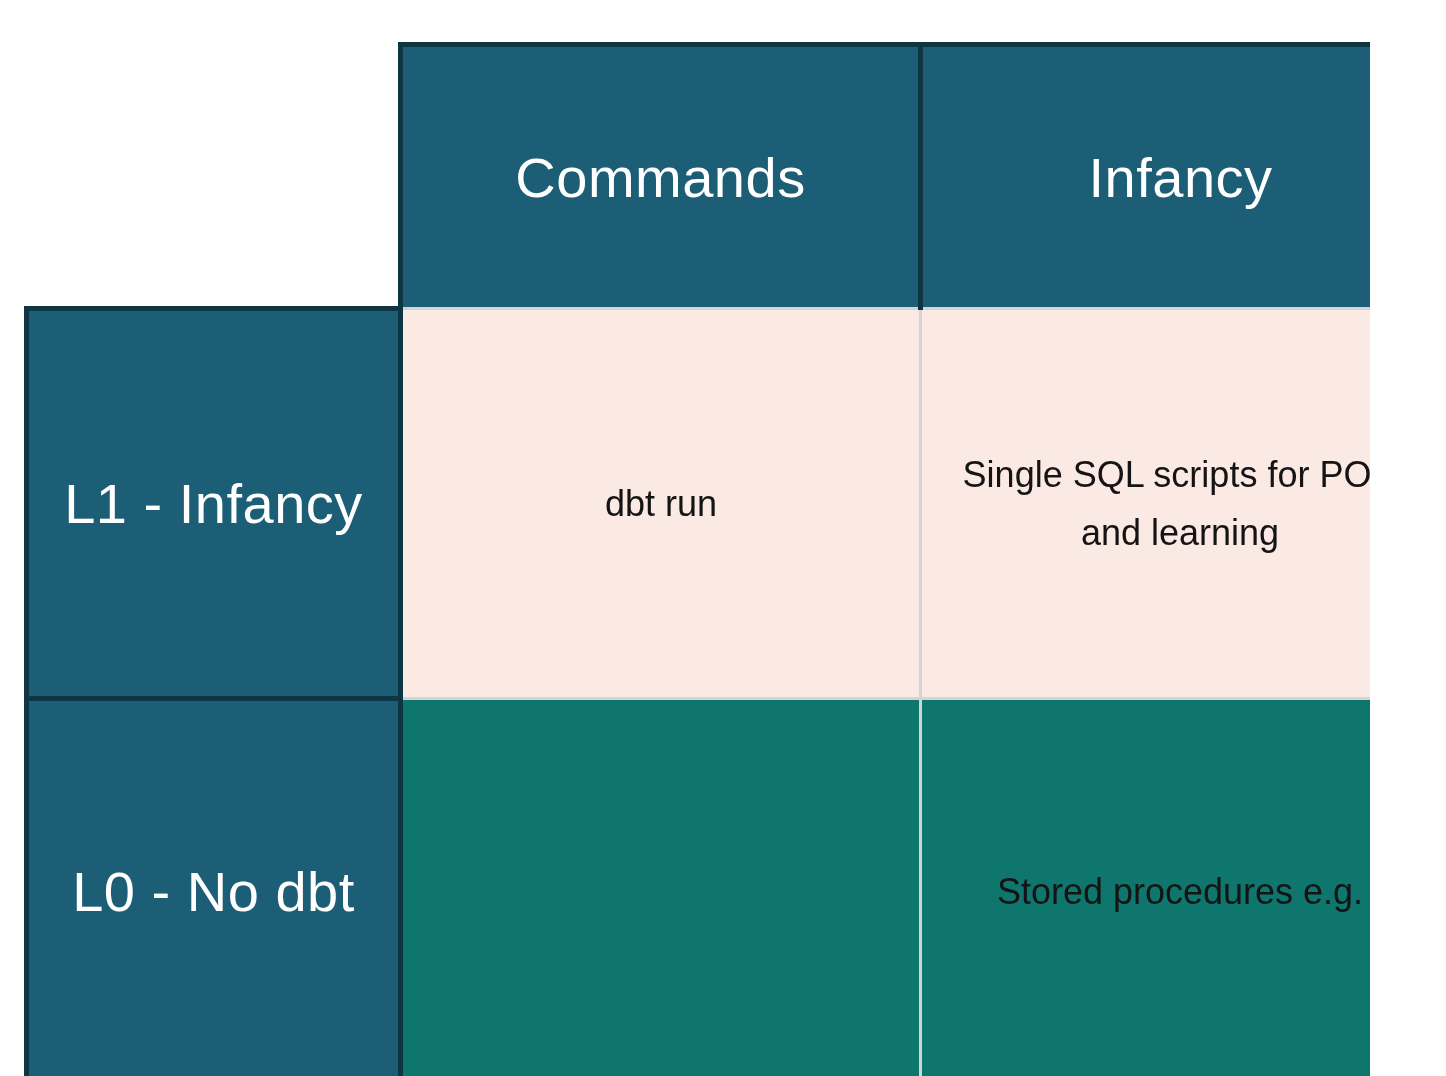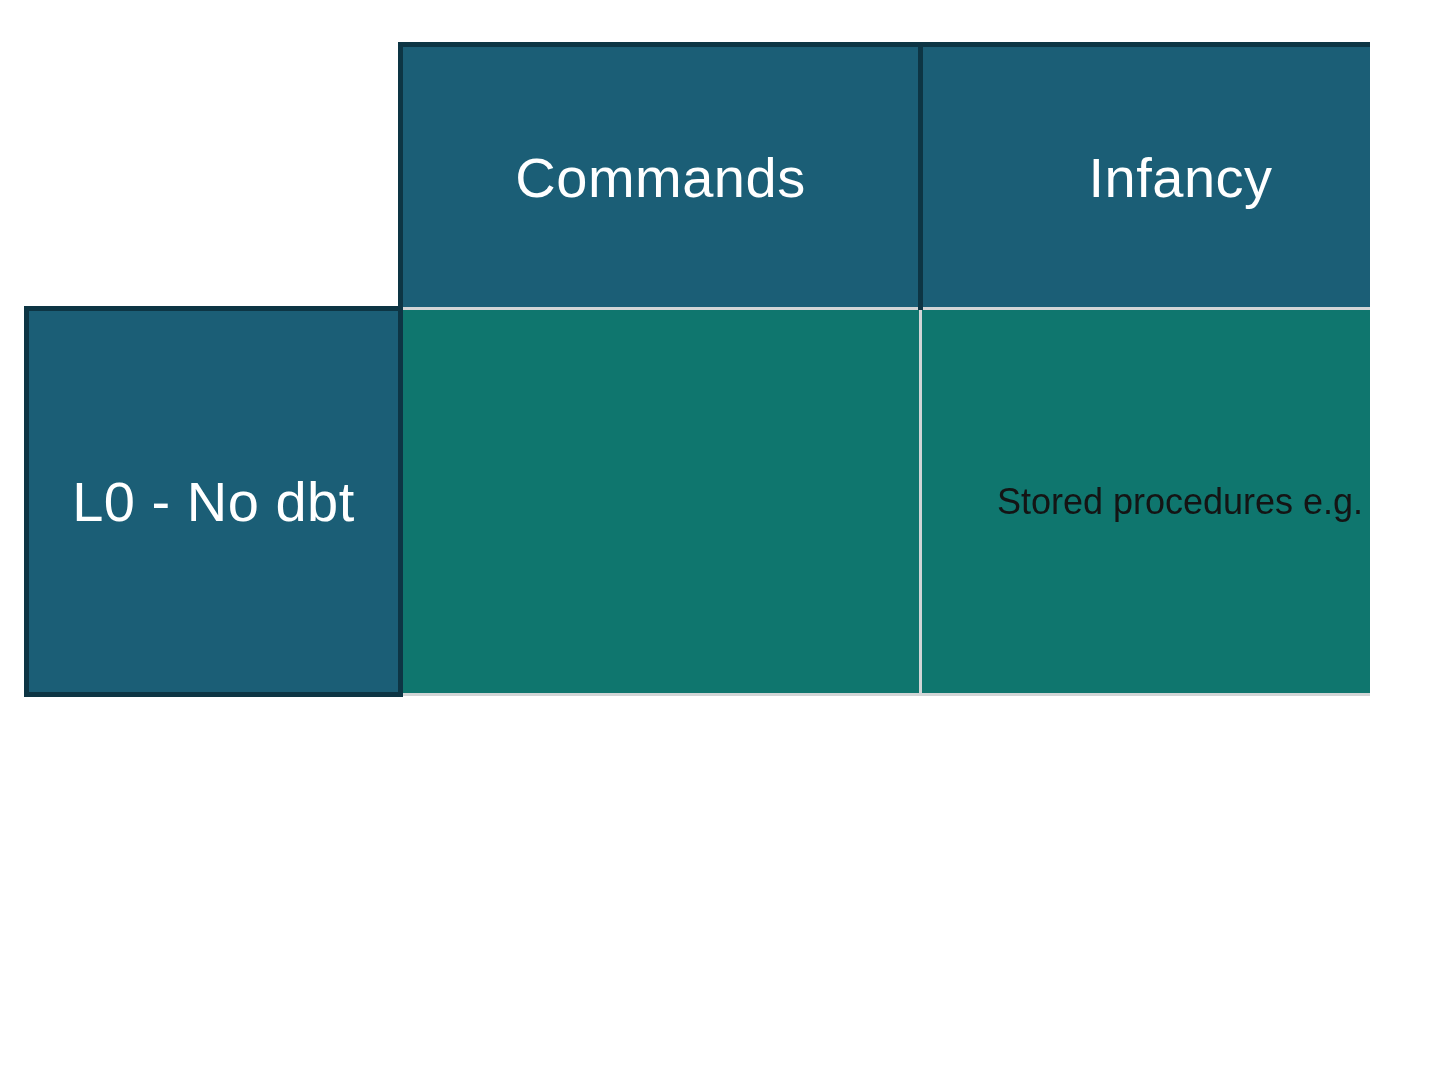--- a/index.html
+++ b/index.html
@@ -46,20 +46,25 @@
       <col style="width:374px">
       <col style="width:520px">
       <col style="width:519px">
     </colgroup>
     <tbody>
         <tr style="height:264px">
       <td class="corner"></td>
       <th class="hdr">Commands</th>
       <th class="hdr hdr-models">Infancy</th>
     </tr>
+    <tr style="height:390px">
+      <th class="rowhdr">L1 - Infancy</th>
+      <td class="cell pink">dbt run</td>
+      <td class="cell pink">Single SQL scripts for POC and learning</td>
+    </tr>
     <tr style="height:386px">
       <th class="rowhdr">L0 - No dbt</th>
       <td class="cell white"></td>
       <td class="cell white">Stored procedures e.g.</td>
     </tr>
   </tbody>
     </table>
 </div>
 
 </body></html>

